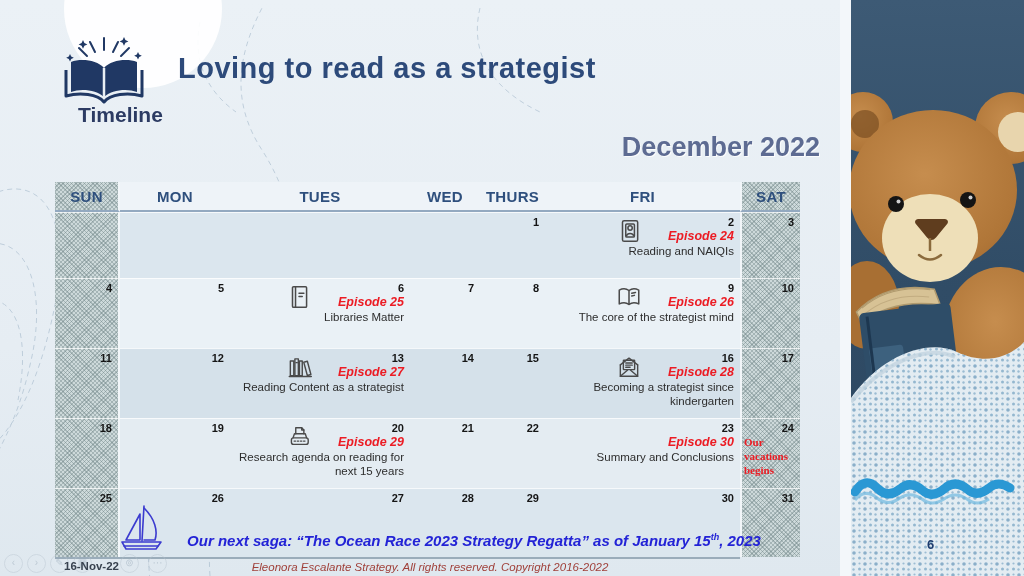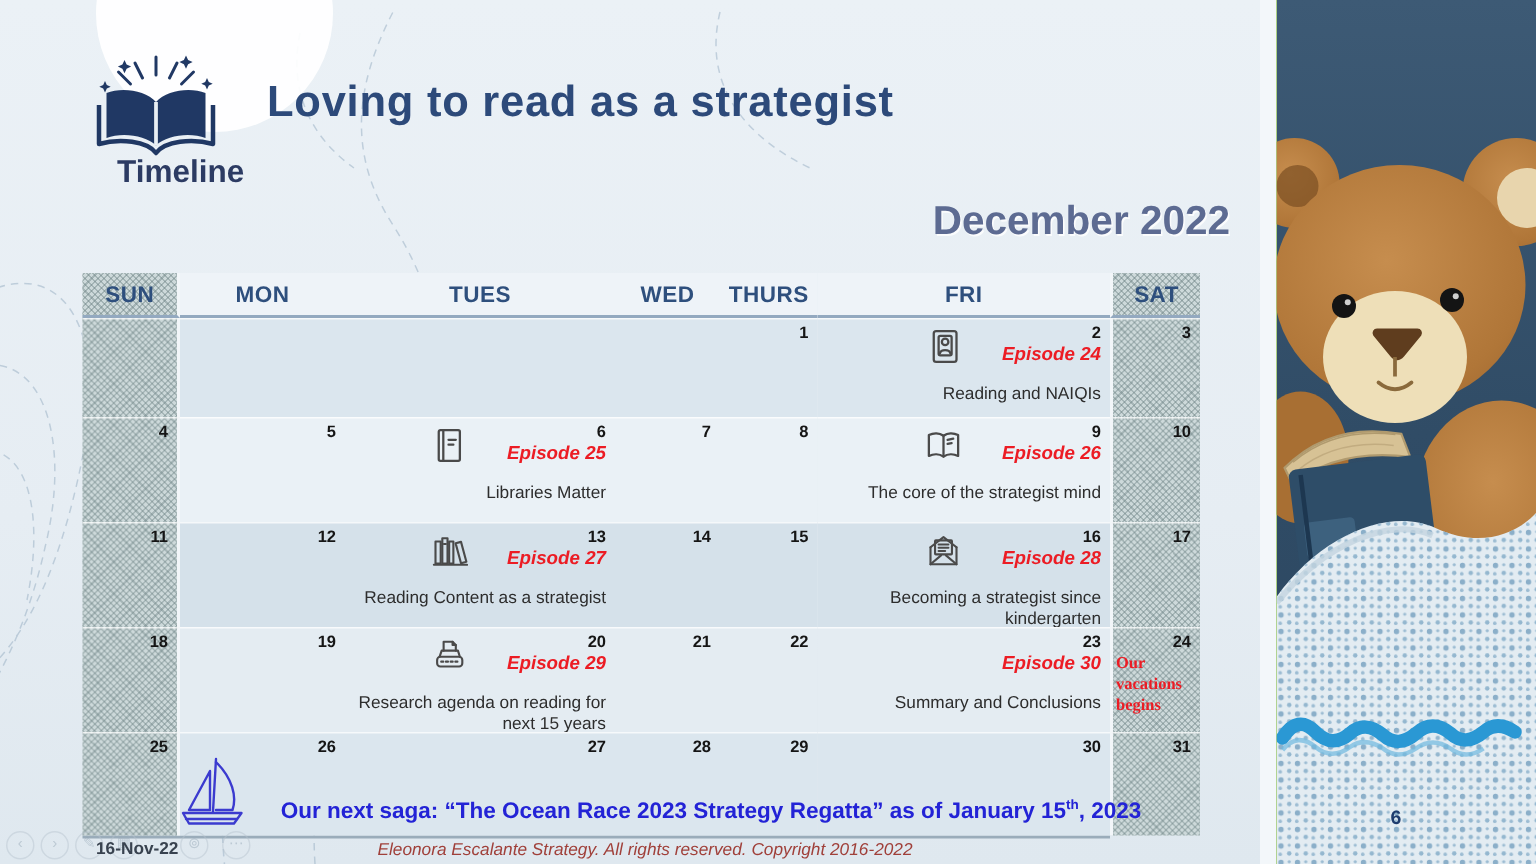--- a/index.html
+++ b/index.html
@@ -29,25 +29,25 @@
   .we{background-color:#cdd9da;
       background-image:repeating-linear-gradient(45deg,rgba(104,126,128,.40) 0 1px,transparent 1px 3px),
                        repeating-linear-gradient(-45deg,rgba(104,126,128,.40) 0 1px,transparent 1px 3px);}
   .we.c-sun{border-right:2px solid #f2f6f9;}
   .we.c-sat{border-left:2px solid #f2f6f9;}
   .dnum{position:absolute;top:3px;right:6px;font-size:11px;font-weight:bold;color:#151515;}
   .eicon{position:absolute;top:5px;right:98px;width:26px;height:26px;color:#4a4a4a;}
   .eicon svg{width:26px;height:26px;}
   .ebody{position:absolute;top:16px;left:2px;right:6px;text-align:right;}
   .elabel{color:#ec1c24;font-weight:bold;font-style:italic;font-size:12.5px;}
-  .etitle{color:#2d2d2d;font-size:11.5px;line-height:1.22;margin-top:13px;}
+  .etitle{color:#2d2d2d;font-size:11.5px;line-height:1.22;margin-top:1px;}
   .vnote{position:absolute;top:16px;left:2px;right:4px;text-align:left;color:#ec1c24;
          font-weight:bold;font-size:11px;line-height:1.28;font-family:Liberation Serif, serif;}
   #saga{position:absolute;left:105px;bottom:8px;width:628px;text-align:center;z-index:3;
-        color:#2323d6;font-weight:bold;font-size:15px;}
+        color:#2323d6;font-weight:bold;font-style:italic;font-size:15px;}
   #saga sup{font-size:9px;}
   #sailboat{position:absolute;left:62px;bottom:2px;z-index:3;}
   
   .pcb{position:absolute;bottom:3px;width:17px;height:17px;border:1px solid #b7c3ce;border-radius:50%;
        color:#93a5b4;font-size:10px;line-height:16px;text-align:center;opacity:.45;z-index:2;}
   #foot-date{position:absolute;left:64px;bottom:4px;z-index:4;font-size:11.5px;font-weight:bold;color:#38424f;}
   #foot-copy{position:absolute;left:215px;bottom:3px;width:430px;text-align:center;z-index:4;
              font-size:11.5px;font-style:italic;color:#a0403a;}
   
   #gap{position:absolute;left:840px;top:0;width:11px;height:576px;background:#f3f7fa;}

